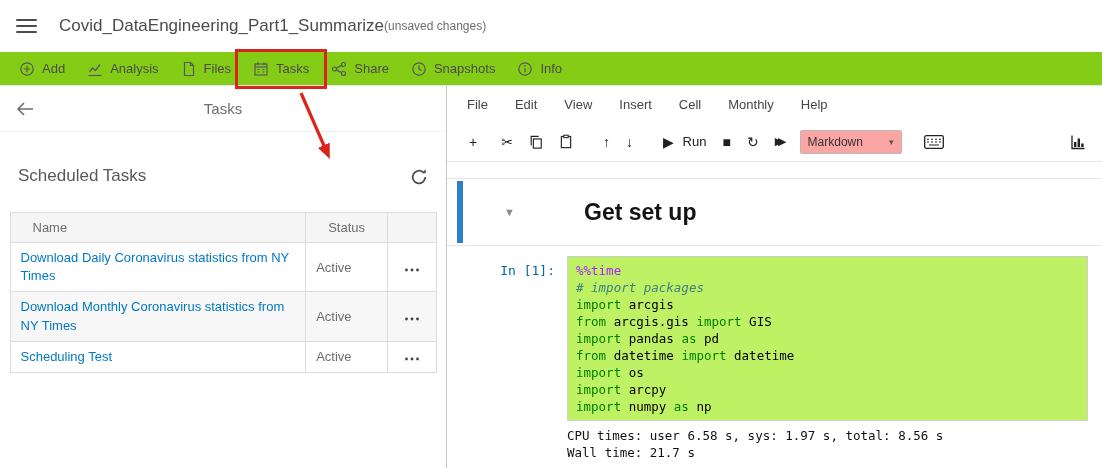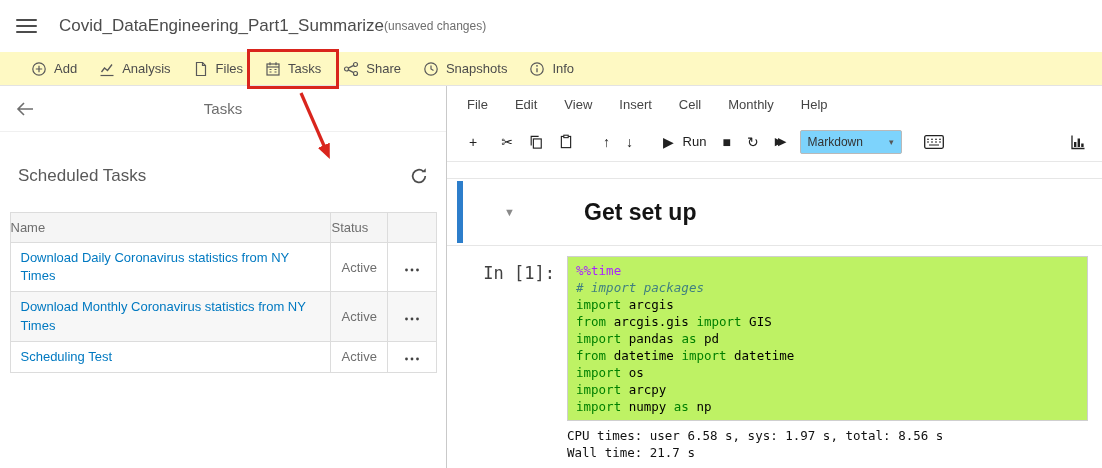--- a/index.html
+++ b/index.html
@@ -8,43 +8,43 @@
        font-family:"Liberation Sans",sans-serif;color:#4c4c4c}
 
   
   .hdr{height:52px;display:flex;align-items:center;padding:0 16px}
   .burger{width:21px;display:flex;flex-direction:column;gap:4px;cursor:pointer}
   .burger span{height:2px;background:#4c4c4c;border-radius:1px}
   .hdr-title{margin-left:22px;font-size:17px;color:#4c4c4c}
   .hdr-sub{font-size:12px;color:#6e6e6e}
 
   
-  .mtb{height:34px;background:#fef9c3;border-bottom:1px solid #e3e3e3;display:flex;
-       align-items:stretch;padding-left:20px}
+  .mtb{height:34px;background:#84cc16;border-bottom:1px solid #e3e3e3;display:flex;
+       align-items:stretch;padding-left:8px}
   .tb-item{display:flex;align-items:center;gap:7px;padding:0 11px;font-size:13px;
            color:#4c4c4c;cursor:pointer;position:relative}
   .tb-icon{display:flex;color:#595959}
   .tb-item.highlighted::after{content:"";position:absolute;top:-3px;bottom:-4px;left:-7px;
            right:-7px;border:3px solid #d9251d;pointer-events:none;z-index:5}
 
   
   .content{display:flex;height:382px}
   .left{width:447px;flex:none;border-right:1px solid #c9c9c9;background:#fff}
   .panel-hdr{height:46px;display:flex;align-items:center;padding:0 16px;position:relative;
              border-bottom:1px solid #f0f0f0}
   .back{display:flex;cursor:pointer;z-index:2}
   .panel-title{position:absolute;left:0;right:0;text-align:center;font-size:15px;color:#6e6e6e}
   .create-btn{display:block;width:427px;margin:16px auto 0;height:33px;background:#00619b;
               color:#fff;border:none;font-size:14px;font-family:inherit;cursor:pointer}
-  .sec-row{margin:34px 18px 0;display:flex;align-items:center;justify-content:space-between}
+  .sec-row{margin:34px 18px 0;display:flex;align-items:flex-end;justify-content:space-between}
   .sec-title{font-size:17px;color:#595959}
   .refresh{color:#4c4c4c;cursor:pointer;display:flex}
   table.tasks{width:427px;margin:26px auto 0;border-collapse:collapse;font-size:13px}
   .tasks th,.tasks td{border:1px solid #dcdcdc;padding:6px 10px;text-align:left;vertical-align:middle}
-  .tasks thead th{background:#f5f5f5;color:#6e6e6e;font-weight:normal;height:30px;padding:4px 0}
+  .tasks thead th{background:#f5f5f5;color:#6e6e6e;font-weight:normal;height:30px;padding:4px 22px}
   .tasks td.name{width:329px;color:#0079c1;line-height:1.4}
   .tasks td.name span{cursor:pointer}
   .tasks td.status{width:47px;color:#6e6e6e}
   .tasks td.act{width:49px;text-align:center;cursor:pointer}
   .tasks tbody tr:nth-child(2){background:#f7f7f7}
 
   
   .nb{flex:1;display:flex;flex-direction:column;background:#fff;min-width:0}
   .nb-menu{height:36px;display:flex;align-items:center;padding-left:20px;gap:27px;
            font-size:13px;color:#454545}
@@ -52,37 +52,37 @@
   .nb-tb{height:40px;display:flex;align-items:center;padding-left:14px;
          border-bottom:1px solid #e7e7e7;color:#212121}
   .nbt{background:none;border:none;font-family:inherit;color:#212121;font-size:14px;
        cursor:pointer;padding:4px 8px;display:flex;align-items:center;gap:5px}
   .nbt svg{display:block}
   .gap-s{margin-right:8px}.gap-m{margin-right:14px}
   .run-label{font-size:13px}
   .ffwd{letter-spacing:-5px;font-size:11px;padding-right:8px}
   .sel{margin-left:10px;border:1px solid #b9b9b9;border-radius:2px;height:24px;min-width:102px;
        display:flex;align-items:center;justify-content:space-between;padding:0 7px;font-size:12px;
-       color:#333;cursor:pointer;background:#7dd3fc}
+       color:#333;cursor:pointer;background:#fca5a5}
   .sel .caret{font-size:9px;color:#555}
   .kbd{margin-left:14px}
   .chart-btn{margin-left:auto;margin-right:8px}
 
   
   .md-cell{position:relative;margin-top:16px;height:68px;border-top:1px solid #e6e6e6;
            border-bottom:1px solid #e6e6e6;display:flex;align-items:center}
   .blue-bar{position:absolute;left:10px;top:2px;bottom:2px;width:6px;background:#2d7ecb}
   .collapse{position:absolute;left:57px;color:#8a8a8a;font-size:11px;cursor:pointer}
   .md-h1{margin-left:137px;font-size:23px;font-weight:bold;color:#141414;
          font-family:"Liberation Sans",sans-serif}
 
   
   .code-cell{display:flex;margin-top:10px;align-items:flex-start}
   .prompt{width:120px;flex:none;text-align:right;padding-right:12px;padding-top:7px;
-          font-family:"DejaVu Sans Mono",monospace;font-size:17px;color:#404040}
+          font-family:"DejaVu Sans Mono",monospace;font-size:13px;color:#0369a1}
   .code-box{flex:1;margin-right:14px;background:#bef264;border:1px solid #cfcfcf;
             padding:5px 8px;font-family:"DejaVu Sans Mono",monospace;font-size:12.5px;
             line-height:17px;color:#000;white-space:pre}
   .tok-keyword{color:#008000;font-weight:normal}
   .tok-comment{color:#408080;font-style:italic}
   .tok-magic{color:#aa22ff}
   .tok-plain{color:#000}
   .output{margin-left:120px;margin-top:6px;font-family:"DejaVu Sans Mono",monospace;
           font-size:12.5px;line-height:17px;color:#111;white-space:pre}
 

